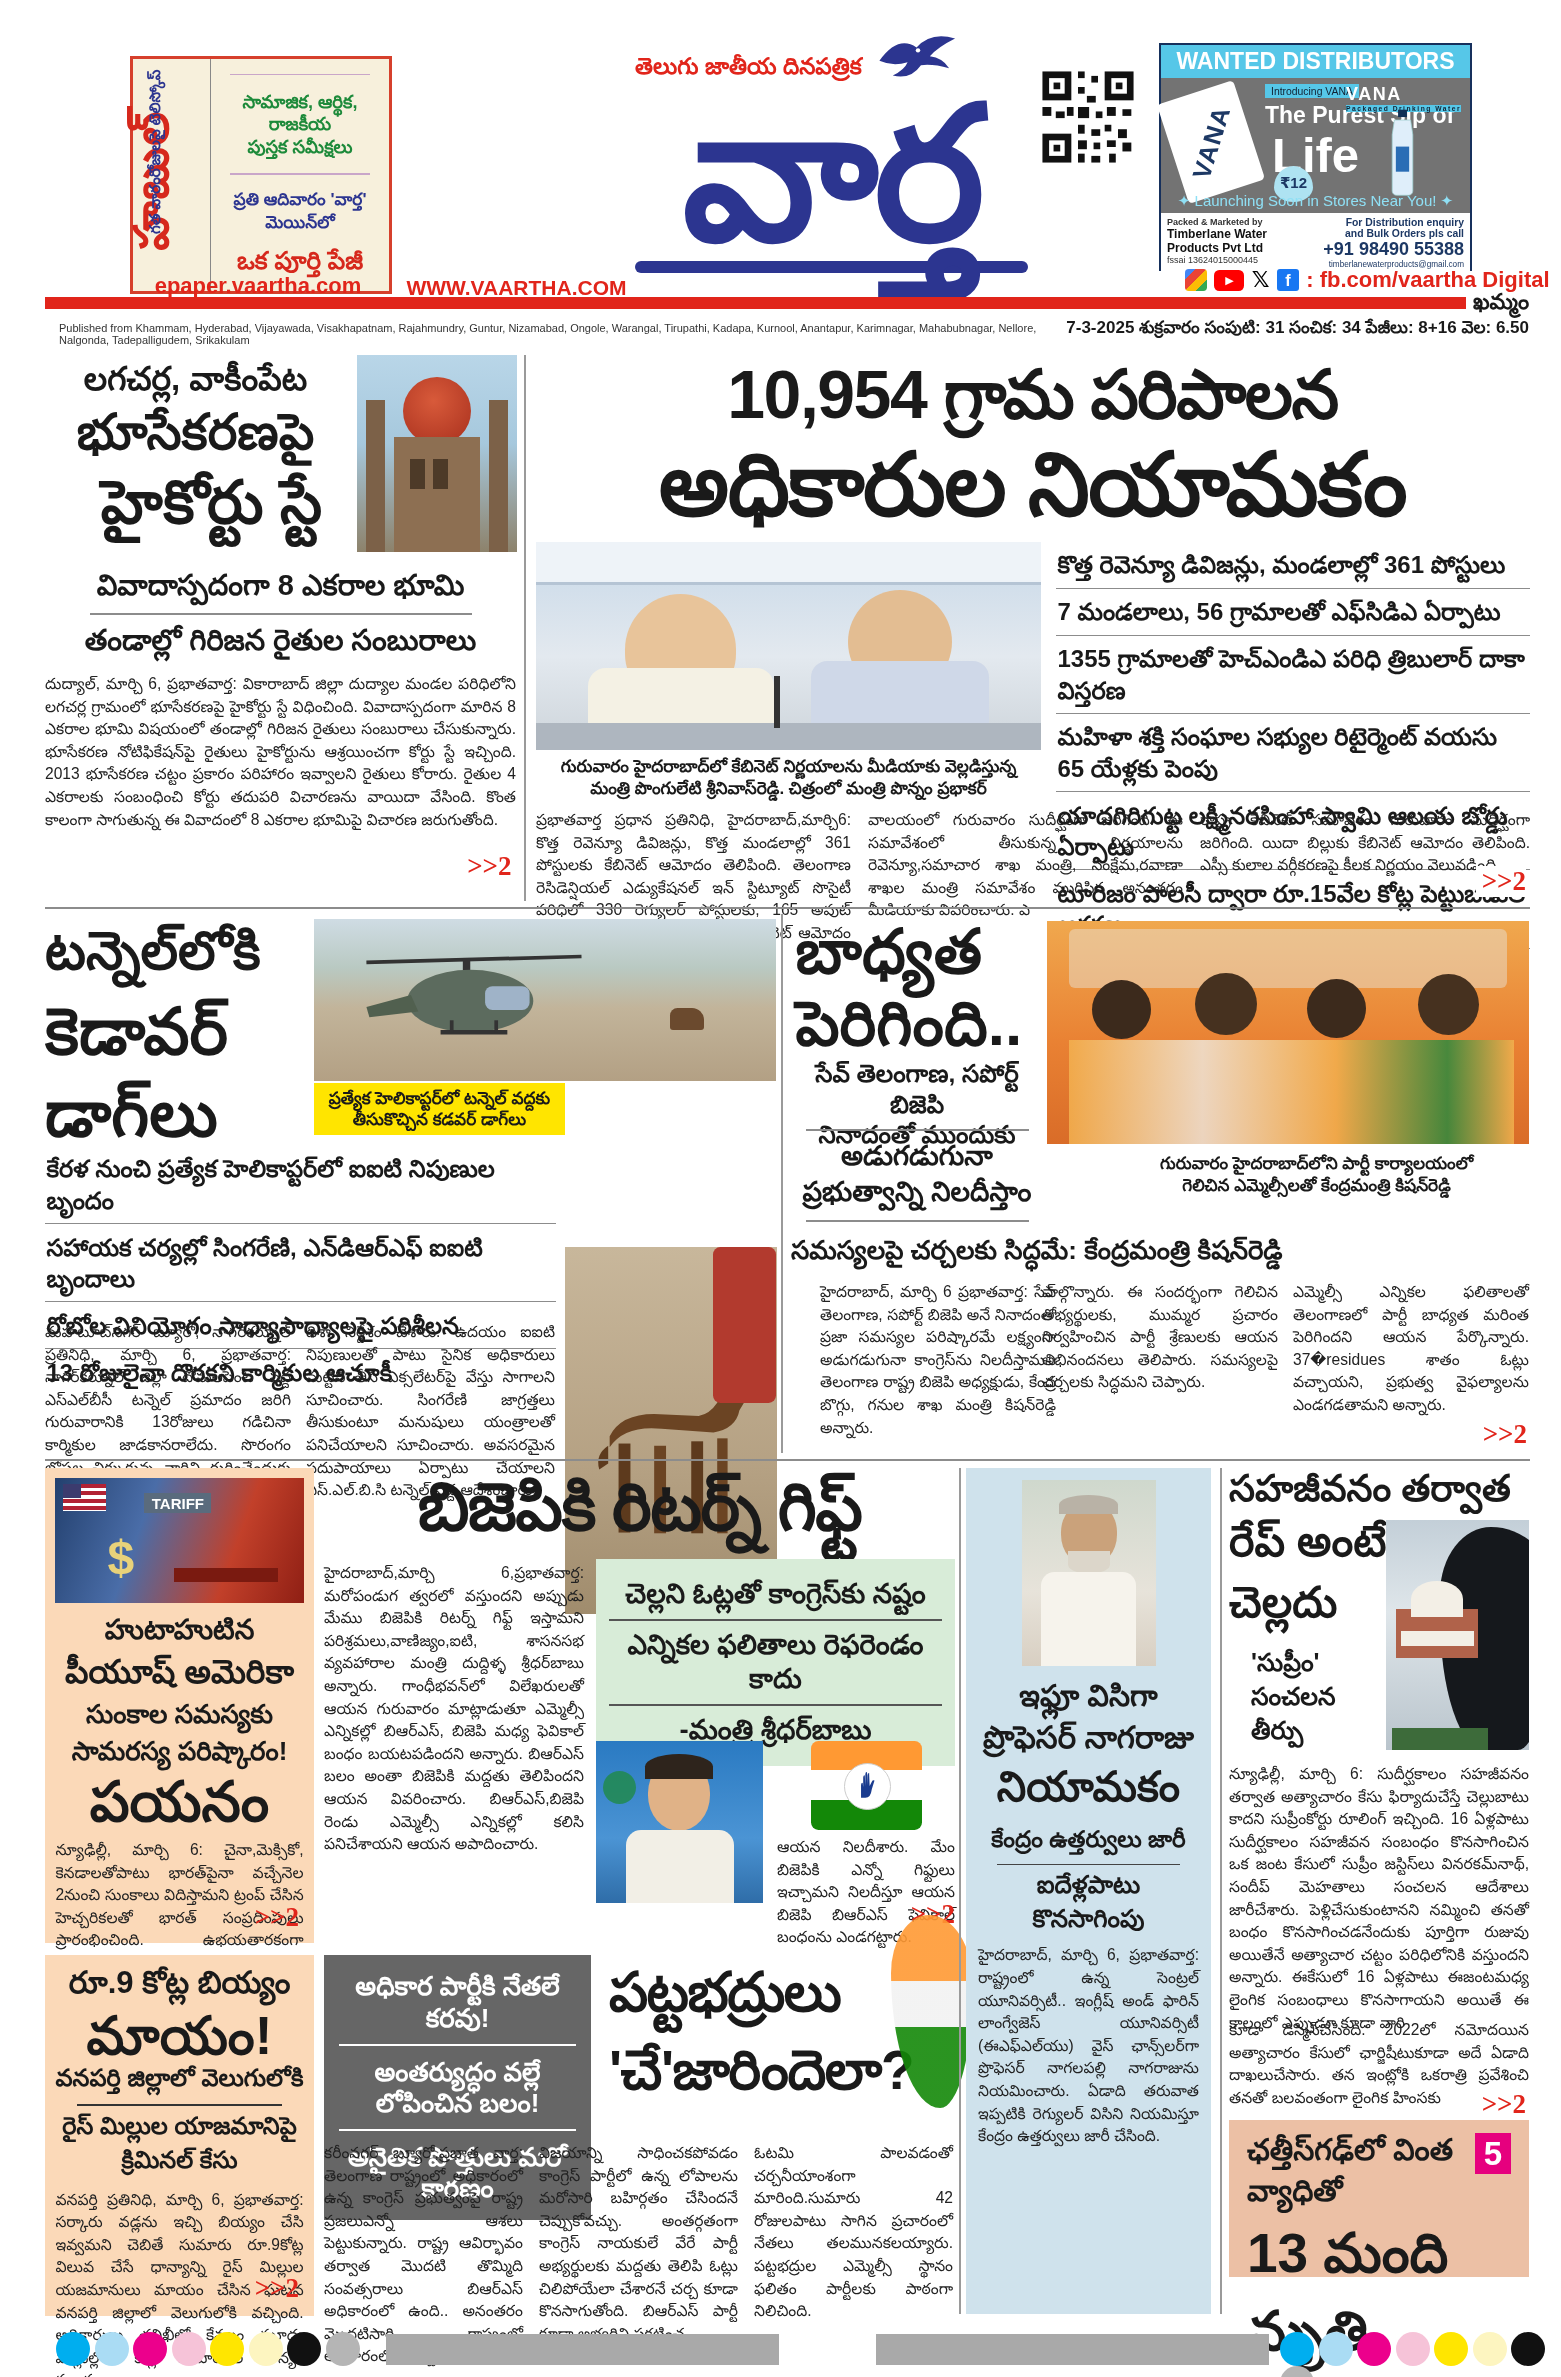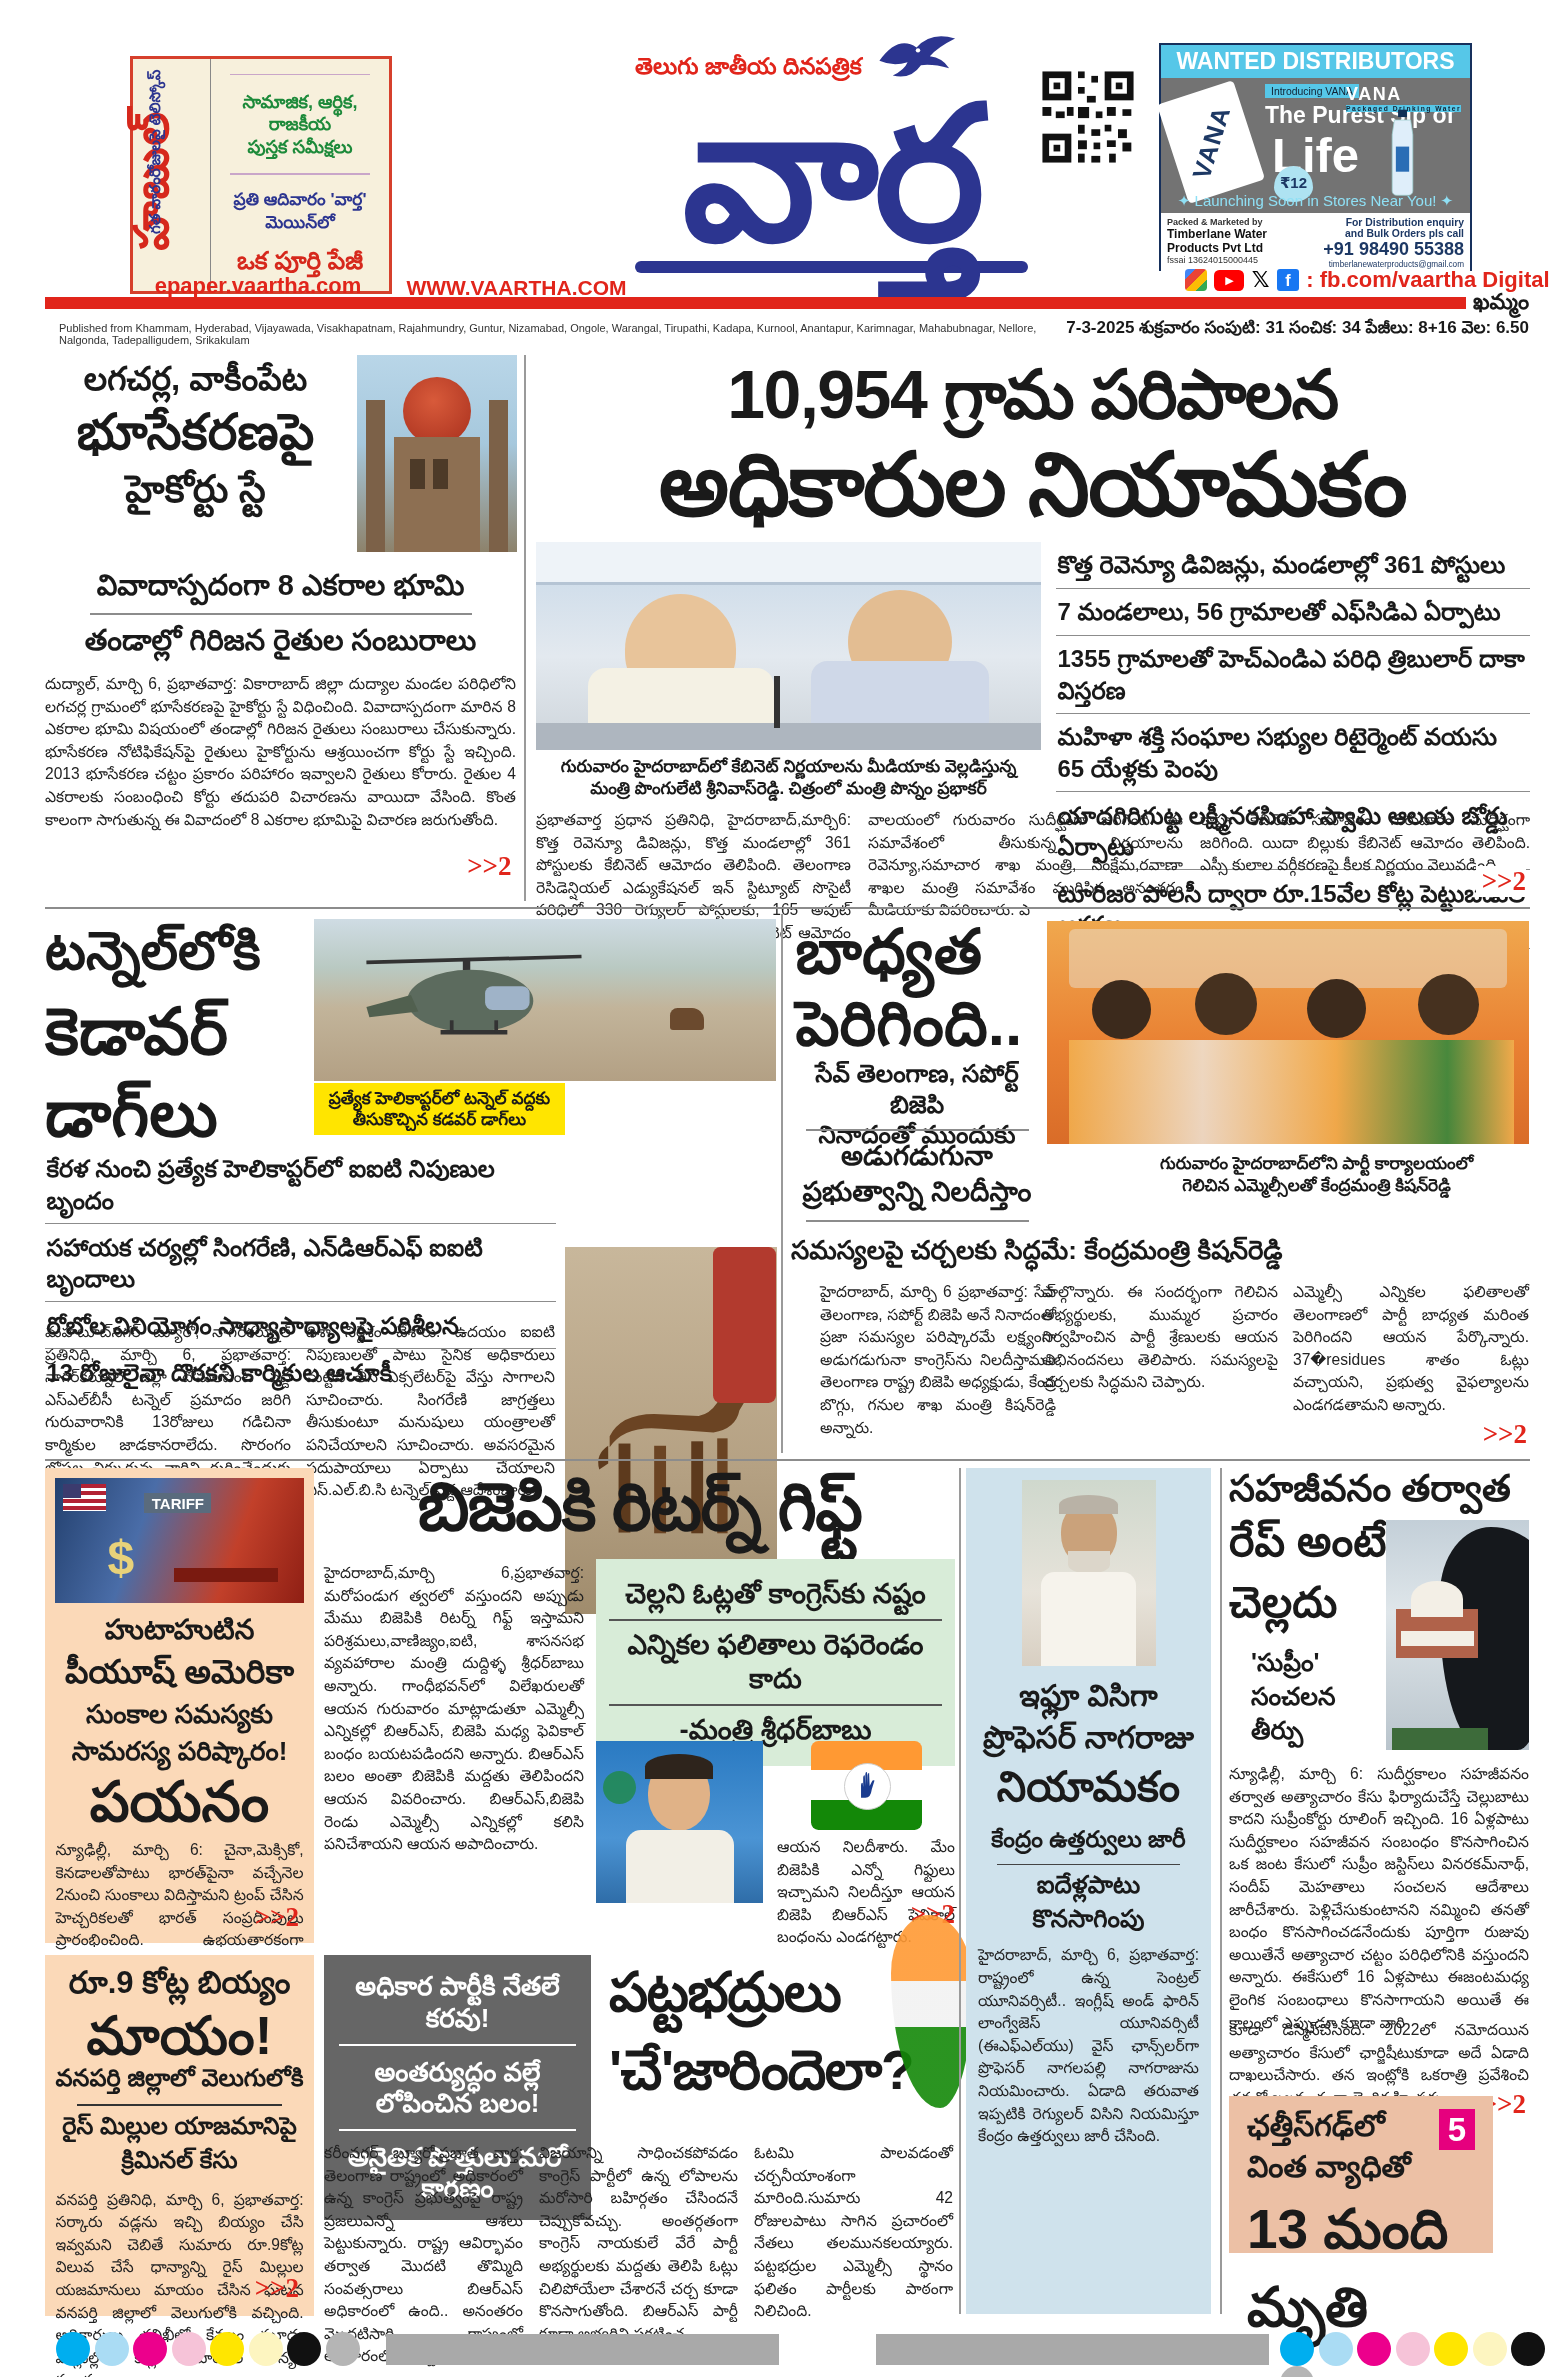--- a/index.html
+++ b/index.html
@@ -158,21 +158,21 @@
 
   <div class="abs" style="left:45px;top:297px;width:1421px;height:12px;background:#e1251b;"></div>
   <div class="abs b" style="left:1473px;top:289px;font-size:22px;">ఖమ్మం</div>
 
   <div class="abs" style="left:59px;top:322px;width:987px;font-size:11px;color:#333;">Published from Khammam, Hyderabad, Vijayawada, Visakhapatnam, Rajahmundry, Guntur, Nizamabad, Ongole, Warangal, Tirupathi, Kadapa, Kurnool, Anantapur, Karimnagar, Mahabubnagar, Nellore, Nalgonda, Tadepalligudem, Srikakulam</div>
   <div class="abs b" style="left:1054px;top:318px;width:475px;font-size:17px;text-align:right;">7-3-2025 శుక్రవారం సంపుటి: 31 సంచిక: 34 పేజీలు: 8+16 వెల: 6.50</div>
 
   <div class="abs" style="left:45px;top:355px;width:471px;height:546px;">
     <div class="abs b tc" style="left:0;top:4.5px;width:301px;font-size:33px;">లగచర్ల, వాకీంపేట</div>
     <div class="abs b tc" style="left:0;top:48px;width:301px;font-size:50px;">భూసేకరణపై</div>
-    <div class="abs b tc" style="left:0;top:113px;width:301px;font-size:38px;text-align:center;">హైకోర్టు స్టే</div>
+    <div class="abs b tc" style="left:16px;top:113px;width:301px;font-size:60px;text-align:center;">హైకోర్టు స్టే</div>
     <div class="abs ph" style="left:312px;top:0;width:160px;height:197px;background:linear-gradient(#b9d6e8 0%,#a6c8dd 45%,#8d826b 100%);">
       <div class="abs" style="left:46px;top:22px;width:68px;height:68px;background:radial-gradient(circle at 45% 35%,#d85a3a,#a72f1d);border-radius:50%;"></div>
       <div class="abs" style="left:37px;top:82px;width:86px;height:115px;background:#8d6f52;"></div>
       <div class="abs" style="left:9px;top:45px;width:19.3px;height:152px;background:#7c6148;"></div>
       <div class="abs" style="left:132px;top:45px;width:19.3px;height:152px;background:#7c6148;"></div>
       <div class="abs" style="left:53px;top:104px;width:15px;height:30px;background:#4d3a28;"></div>
       <div class="abs" style="left:76px;top:104px;width:15px;height:30px;background:#4d3a28;"></div>
     </div>
     <div class="abs b tc" style="left:0;top:214px;width:471px;font-size:29px;">వివాదాస్పదంగా 8 ఎకరాల భూమి</div>
     <div class="abs rule" style="left:45px;top:258px;width:382px;"></div>
@@ -387,21 +387,21 @@
       <div style="position:absolute;left:25px;top:61px;width:52px;height:36px;background:#f3efe6;border-radius:50% 50% 0 0;"></div>
       <div style="position:absolute;left:15px;top:111px;width:73px;height:15px;background:#f3efe6;"></div>
       <div style="position:absolute;left:6px;bottom:0;width:96px;height:22px;background:#3d6b3a;"></div>
     </div>
     <div class="abs b" style="left:22px;top:178px;width:126px;font-size:25px;line-height:1.35;">
       <span>'సుప్రీం'</span><br><span>సంచలన</span><br><span>తీర్పు</span>
     </div>
     <div class="abs body-txt" style="left:0;top:295px;width:300px;height:245px;">న్యూఢిల్లీ, మార్చి 6: సుదీర్ఘకాలం సహజీవనం తర్వాత అత్యాచారం కేసు ఫిర్యాదుచేస్తే చెల్లుబాటు కాదని సుప్రీంకోర్టు రూలింగ్ ఇచ్చింది. 16 ఏళ్లపాటు సుదీర్ఘకాలం సహజీవన సంబంధం కొనసాగించిన ఒక జంట కేసులో సుప్రీం జస్టిస్‌లు వినరకమ్‌నాథ్, సందీప్ మెహతాలు సంచలన ఆదేశాలు జారీచేశారు. పెళ్లిచేసుకుంటానని నమ్మించి తనతో బంధం కొనసాగించడనేందుకు పూర్తిగా రుజువు అయితేనే అత్యాచార చట్టం పరిధిలోనికి వస్తుందని అన్నారు. ఈకేసులో 16 ఏళ్లపాటు ఈజంటమధ్య లైంగిక సంబంధాలు కొనసాగాయని అయితే ఈ కాలంలో ఎప్పుడూ కూడా వారి</div>
     <div class="abs body-txt" style="left:0;top:551px;width:300px;height:96px;">కూడా డిస్మిస్‌చేసింది. 2022లో నమోదయిన అత్యాచారం కేసులో ఛార్జిషీటుకూడా అదే ఏడాది దాఖలుచేసారు. తన ఇంట్లోకి ఒకరాత్రి ప్రవేశించి తనతో బలవంతంగా లైంగిక హింసకు</div>
     <div class="abs jump" style="right:3px;top:621px;">&gt;&gt;2</div>
-    <div class="abs salmonbox" style="left:0;top:628px;width:264px;height:157px;box-sizing:border-box;">
+    <div class="abs salmonbox" style="left:0;top:652px;width:300px;height:157px;box-sizing:border-box;">
       <div style="display:flex;align-items:flex-start;gap:9px;">
         <div class="b" style="font-size:30px;flex:1;">ఛత్తీస్‌గఢ్‌లో వింత వ్యాధితో</div>
         <div class="badge5">5</div>
       </div>
       <div class="b" style="font-size:55px;margin-top:6px;">13 మంది మృతి</div>
     </div>
   </div>
 
   <div class="abs dotrow" style="left:56px;top:2332px;"><span style="background: rgb(0, 174, 239);"></span><span style="background: rgb(170, 220, 244);"></span><span style="background: rgb(236, 0, 140);"></span><span style="background: rgb(246, 195, 216);"></span><span style="background: rgb(255, 230, 0);"></span><span style="background: rgb(253, 245, 192);"></span><span style="background: rgb(17, 17, 17);"></span><span style="background: rgb(181, 181, 181);"></span></div>
   <div class="abs graybar" style="left:386px;top:2334px;width:393px;"></div>

